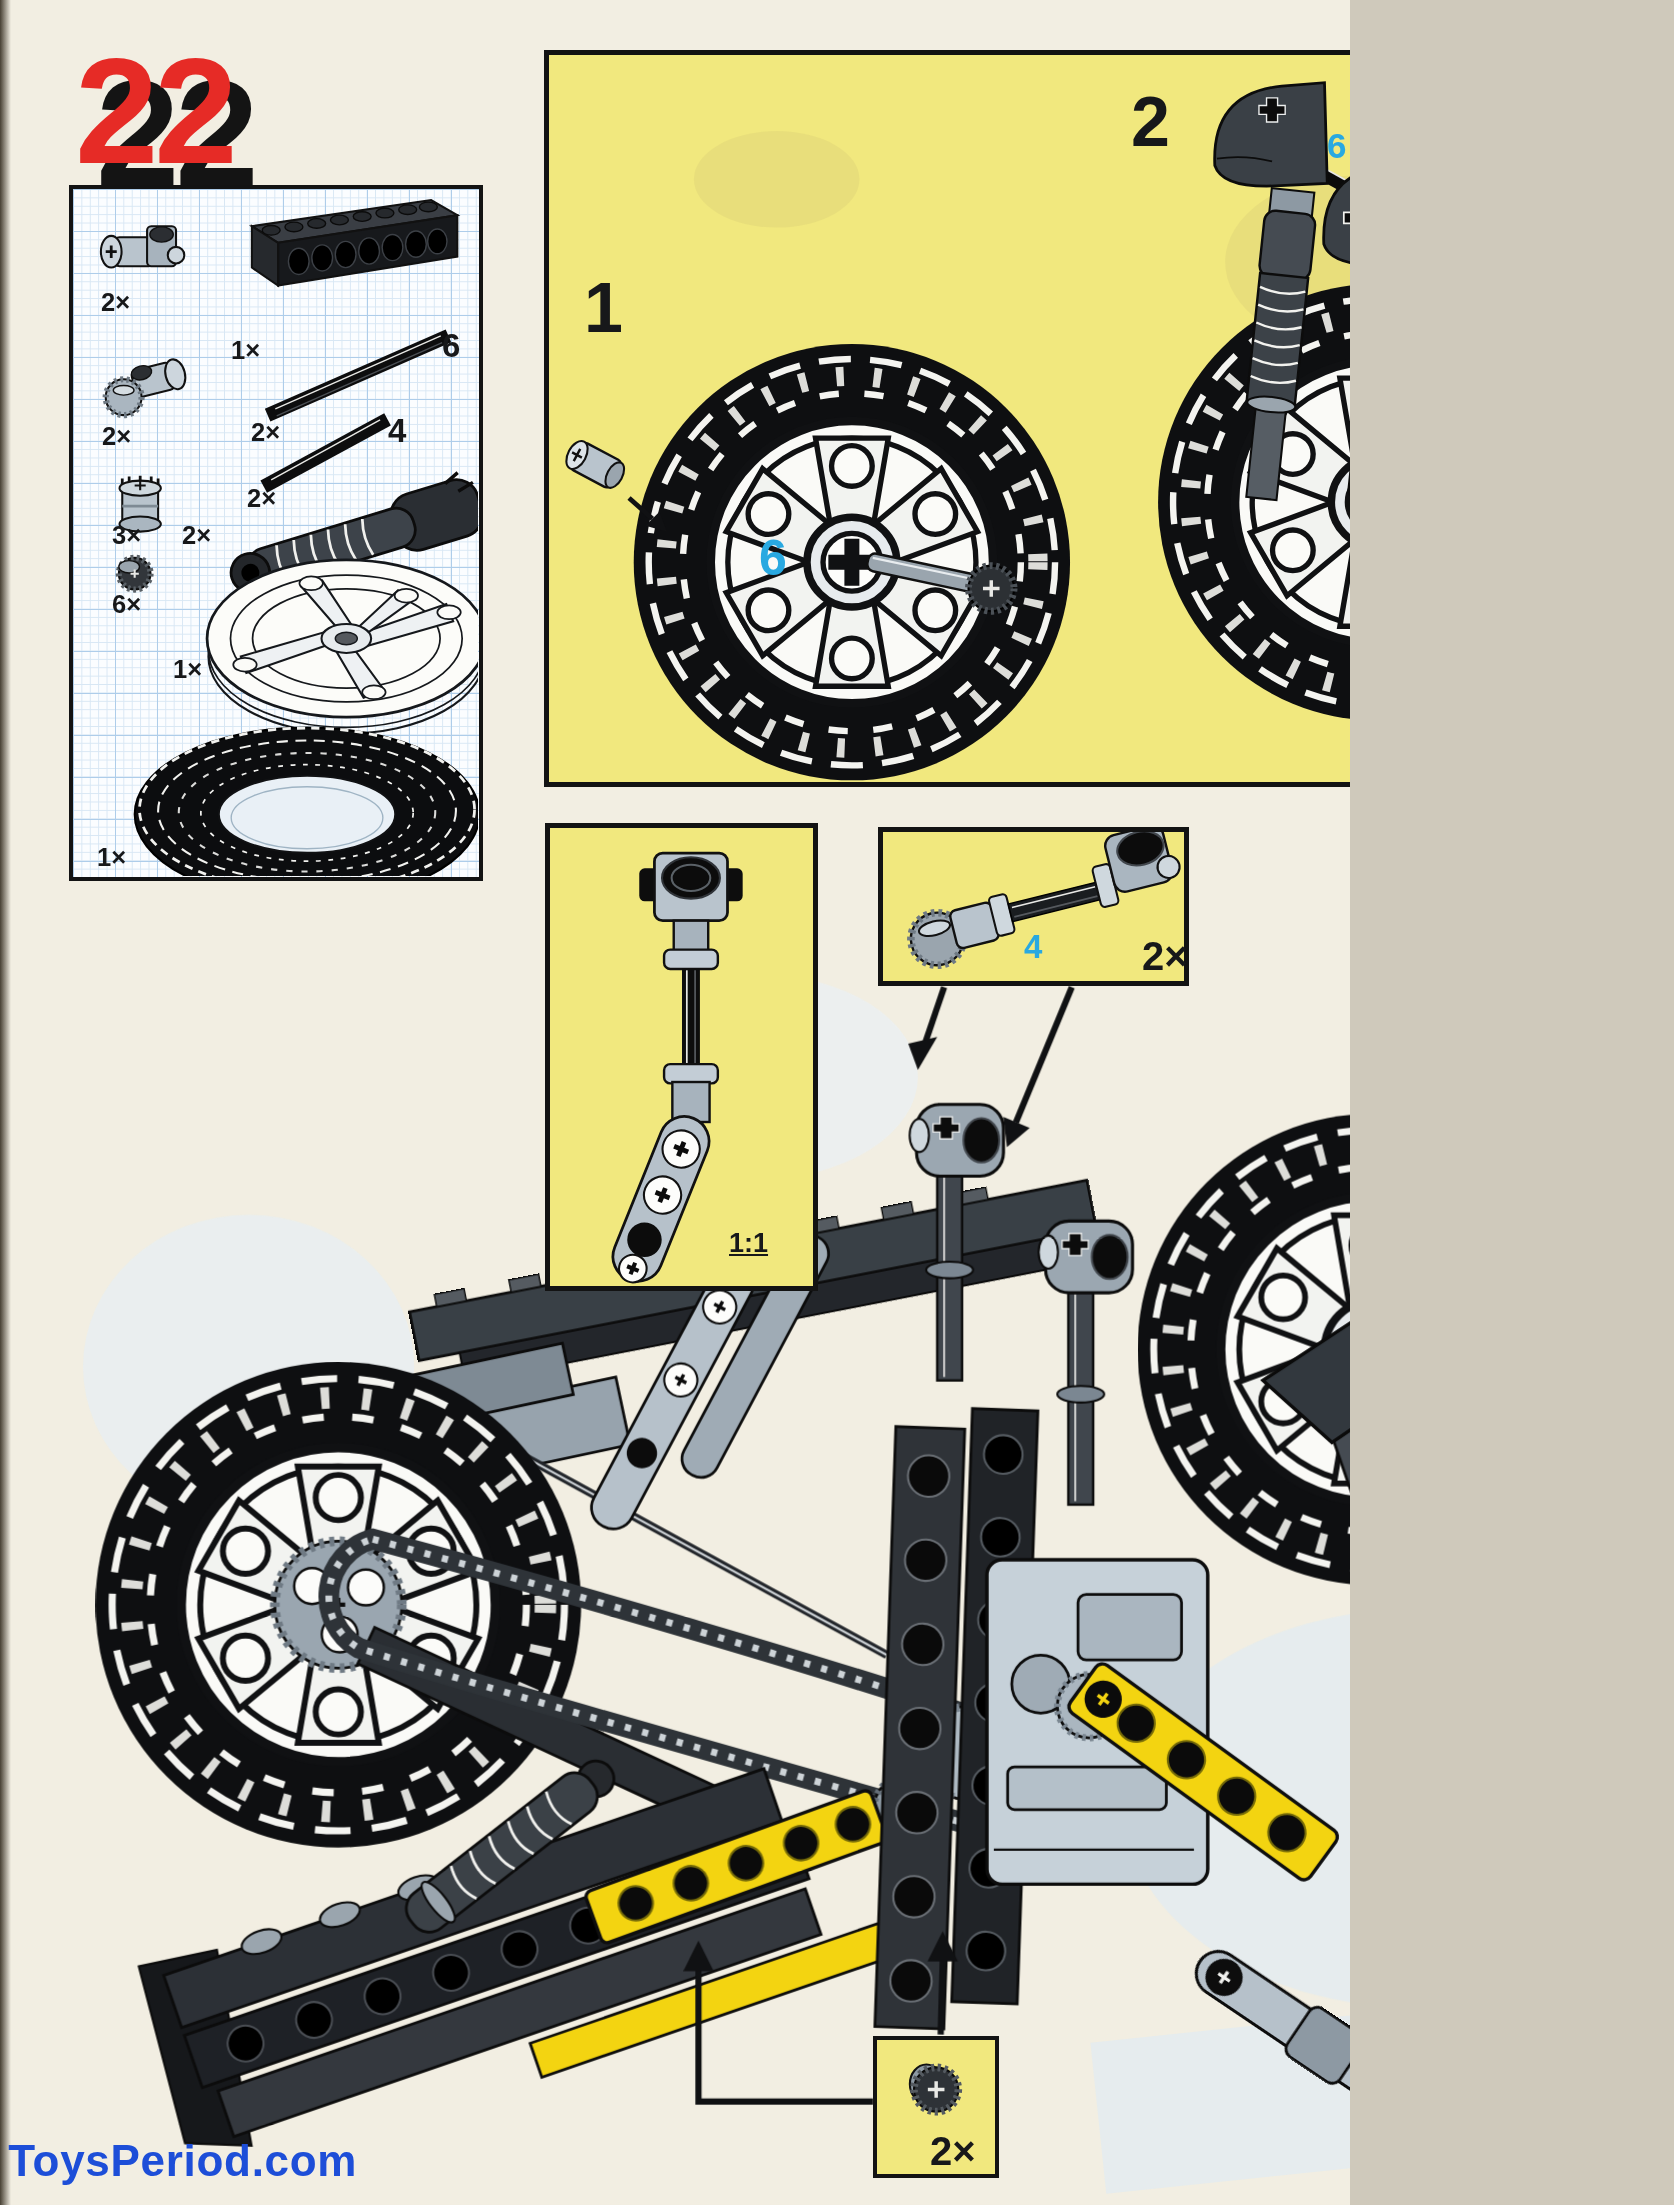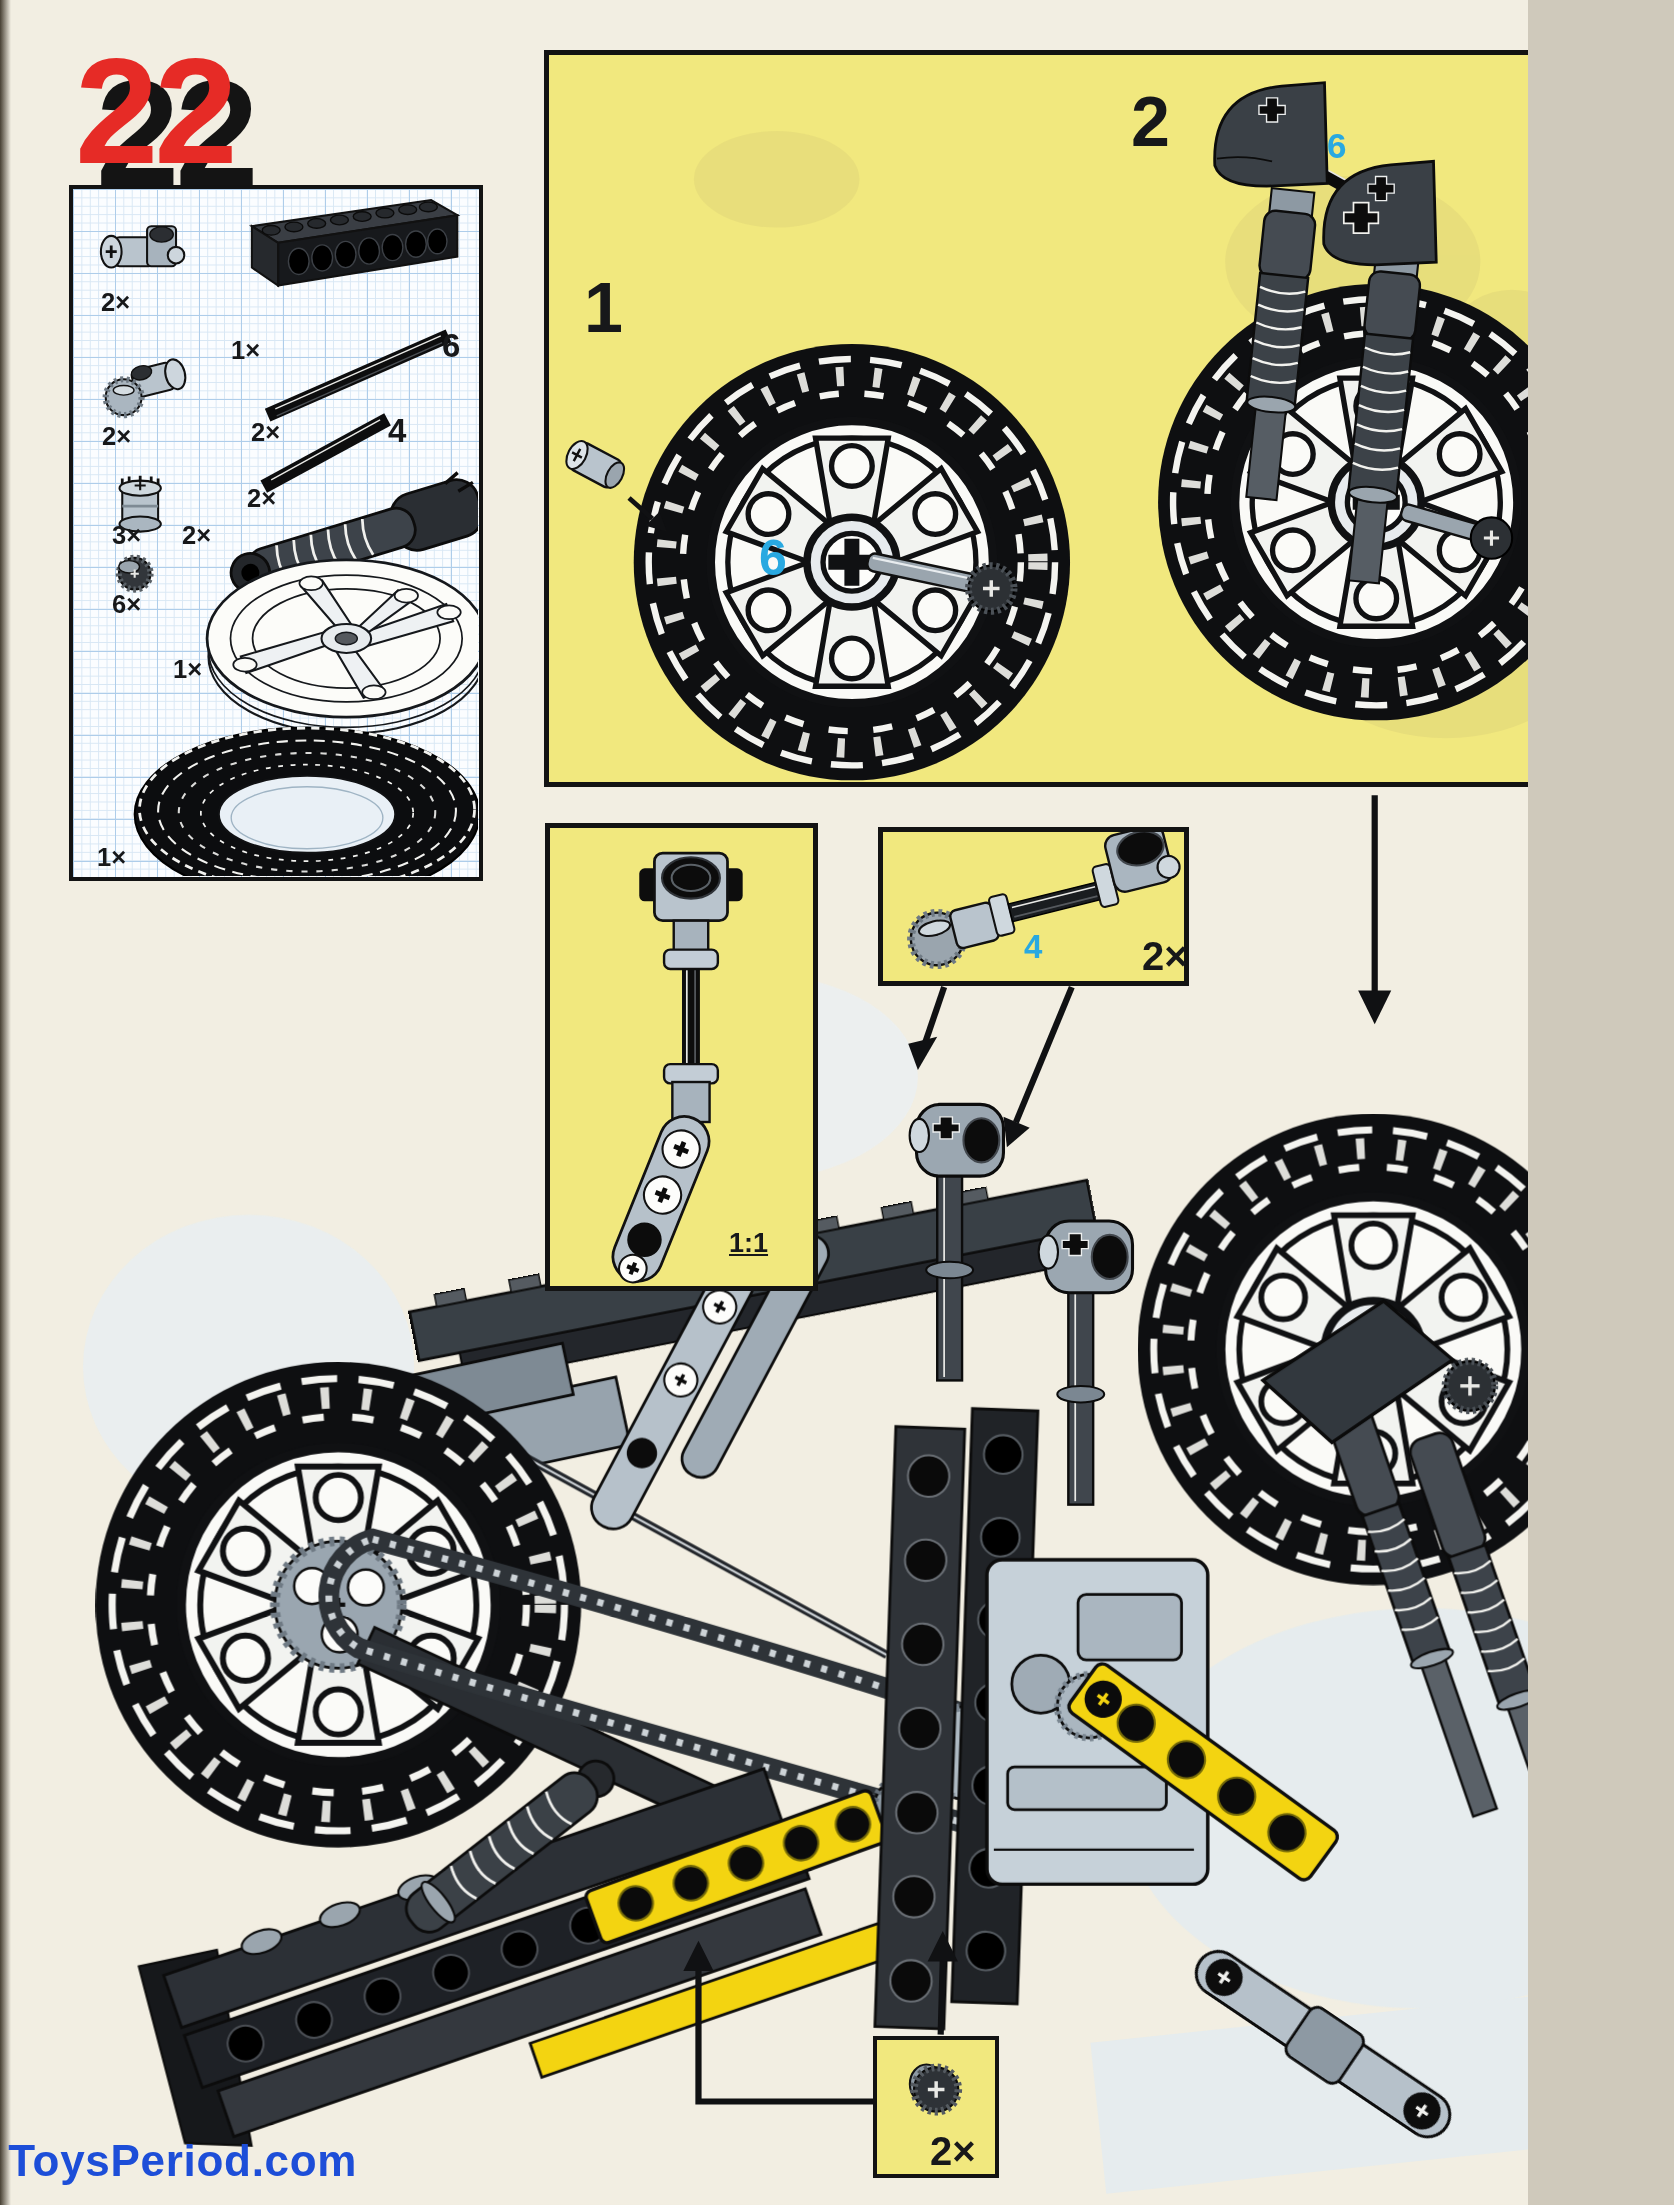--- a/index.html
+++ b/index.html
@@ -1,16 +1,16 @@
 <!DOCTYPE html>
 <html style="font-size:11px"><head>
 <meta charset="utf-8">
 <style>
   html,body{margin:0;padding:0;background:#cfc9bb;}
-  .page{position:relative;width:1528px;height:2205px;background:#f2eee2;overflow:hidden;
+  .page{position:relative;width:1350px;height:2205px;background:#f2eee2;overflow:hidden;
         font-family:"Liberation Sans","DejaVu Sans",sans-serif;}
   .edge-left{position:absolute;left:0;top:0;width:11px;height:100%;
         background:linear-gradient(90deg,#474033,rgba(71,64,51,0));}
   .box{position:absolute;border:5.5px solid #131313;background:#f1e87e;box-sizing:border-box;}
   .gridbox{position:absolute;border:4.8px solid #131313;box-sizing:border-box;
         background-color:#fbfdff;
         background-image:
           linear-gradient(#aecdea 0.7px,transparent 0.7px),
           linear-gradient(90deg,#aecdea 0.7px,transparent 0.7px),
           linear-gradient(#d8e7f4 0.7px,transparent 0.7px),

